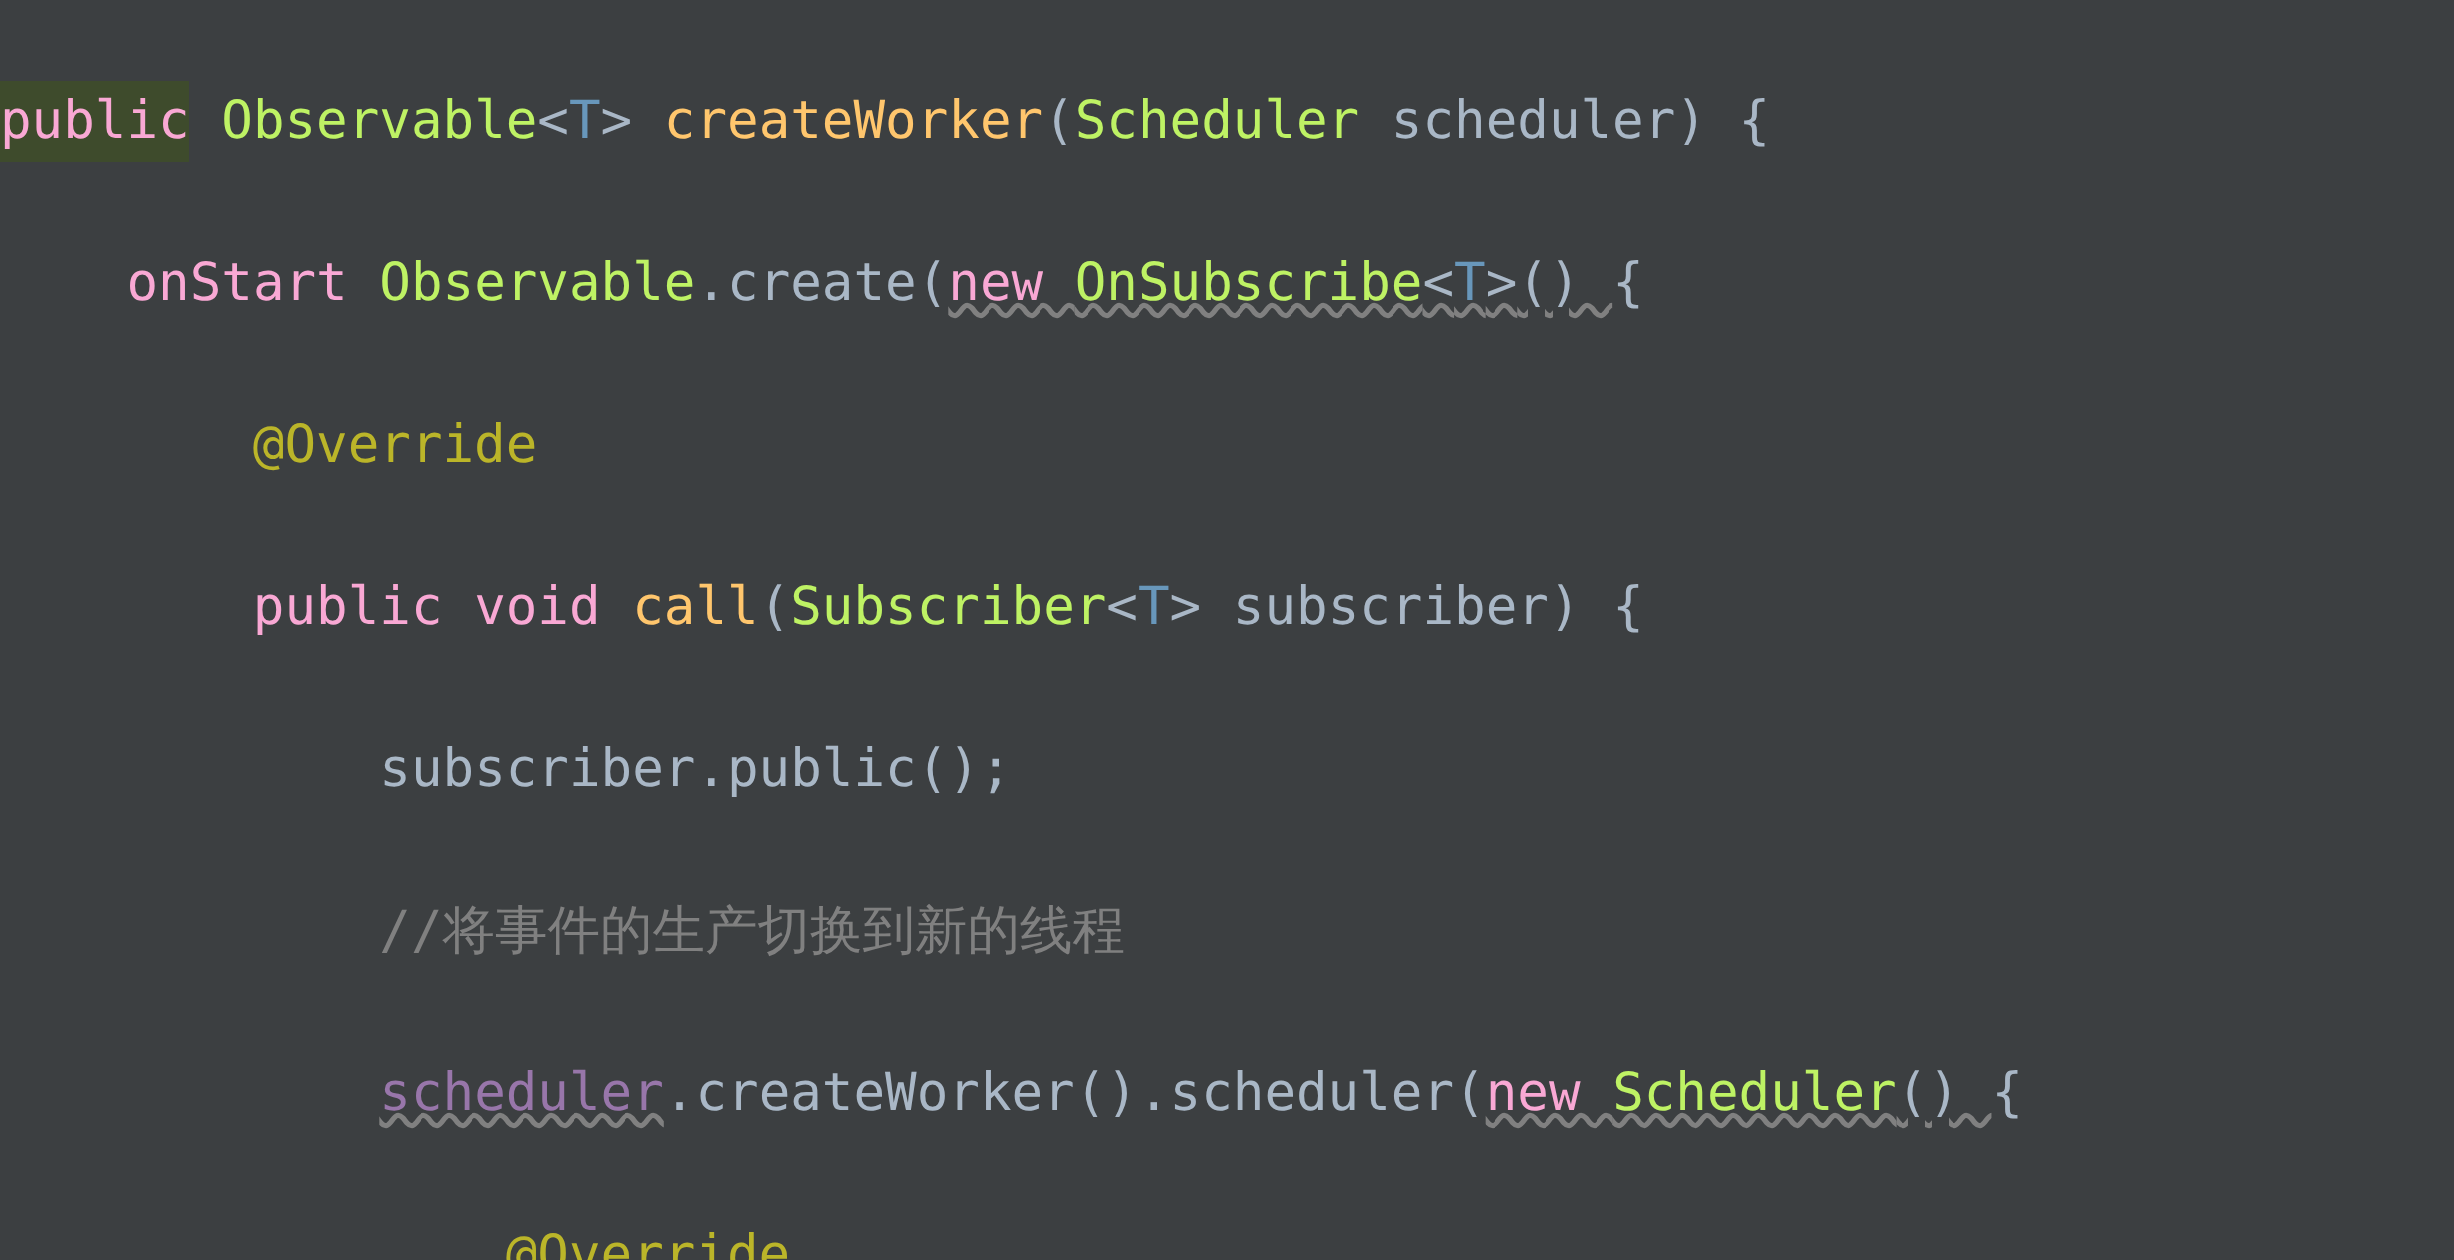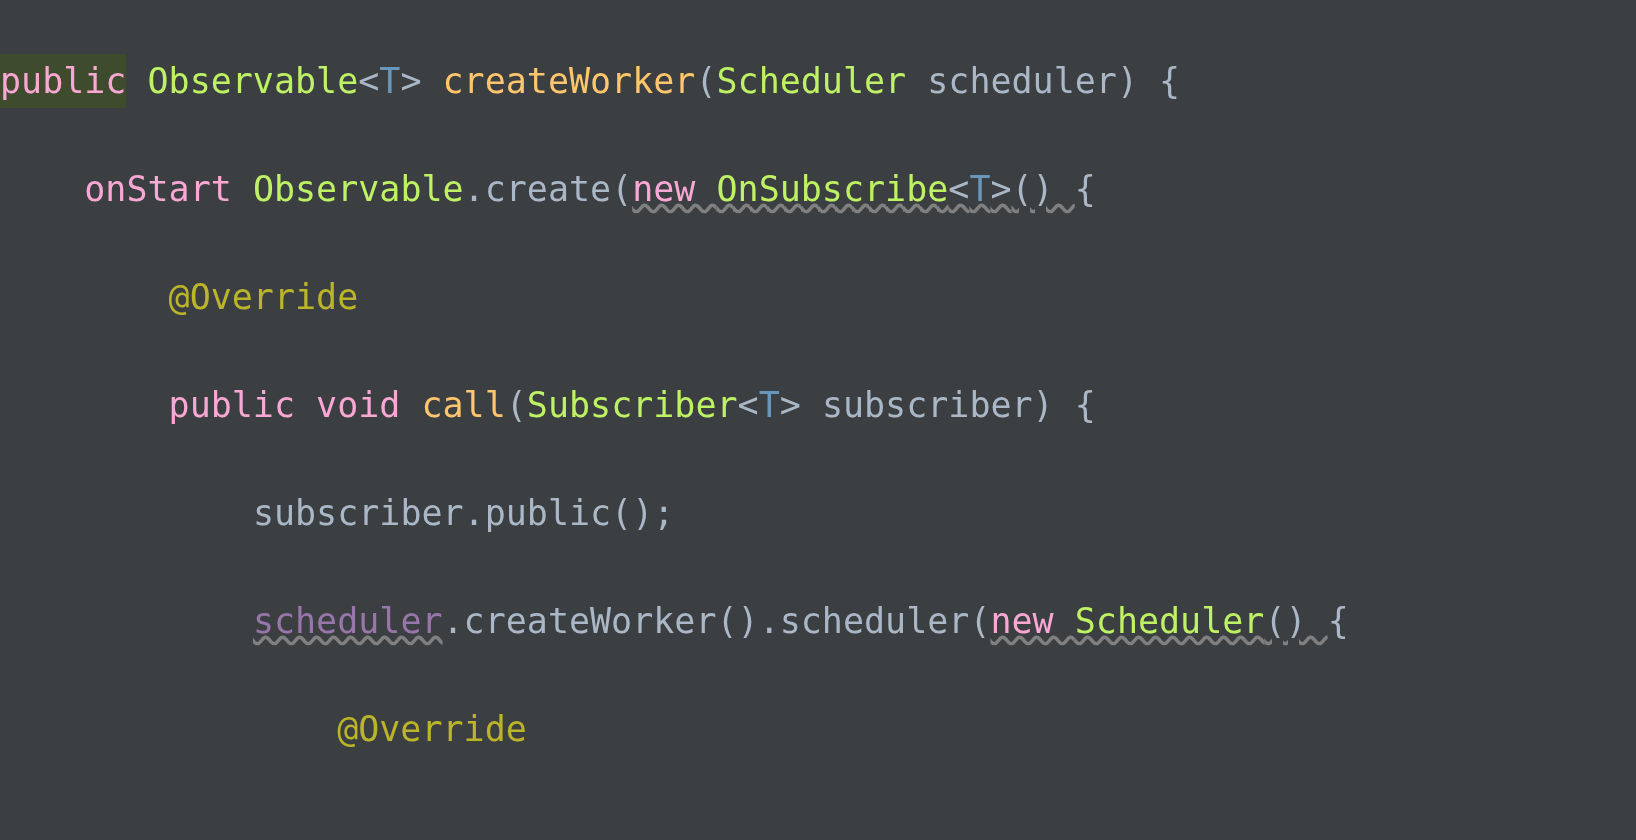--- a/index.html
+++ b/index.html
@@ -22,20 +22,21 @@
 </head>
 <body>
 
 <div class="code-wrap">
 <div class="code">
 <span class="line"><span class="kw sel">public</span> <span class="type">Observable</span>&lt;<span class="tp">T</span>&gt; <span class="method-dec">createWorker</span>(<span class="type">Scheduler</span> <span>scheduler</span>) <span class="paren">{</span></span>
 <span class="line">    <span class="kw">onStart</span> <span class="type">Observable</span><span>.</span><span class="static-call">create</span><span>(</span><span class="wave"><span class="kw">new </span><span class="type">OnSubscribe</span>&lt;<span class="tp">T</span>&gt;<span>() </span></span><span class="paren">{</span></span>
 <span class="line">        <span class="anno">@Override</span></span>
 <span class="line">        <span class="kw">public</span> <span class="kw">void</span> <span class="method-dec">call</span>(<span class="type">Subscriber</span>&lt;<span class="tp">T</span>&gt; <span>subscriber</span>) <span class="paren">{</span></span>
 <span class="line">            <span>subscriber</span><span>.</span><span class="method-call">public</span><span>();</span></span>
+<span class="line">            <span class="comment">//将事件的生产切换到新的线程</span></span>
 <span class="line">            <span class="field-ref wave">scheduler</span><span>.</span><span class="method-call">createWorker</span><span>()</span><span>.</span><span class="method-call">scheduler</span><span>(</span><span class="wave"><span class="kw">new </span><span class="type">Scheduler</span><span>() </span></span><span class="paren">{</span></span>
 <span class="line">                <span class="anno">@Override</span></span>
 
 
 
 
 
 
 
 </div>

